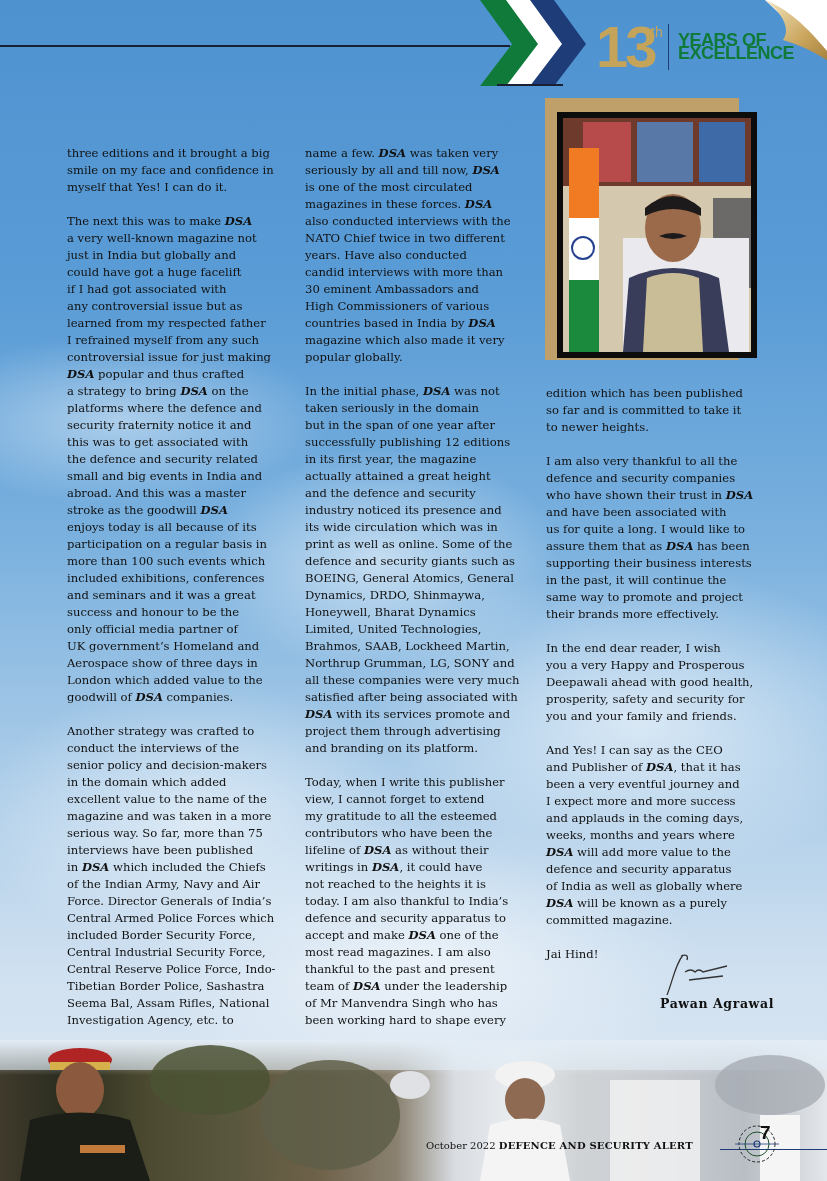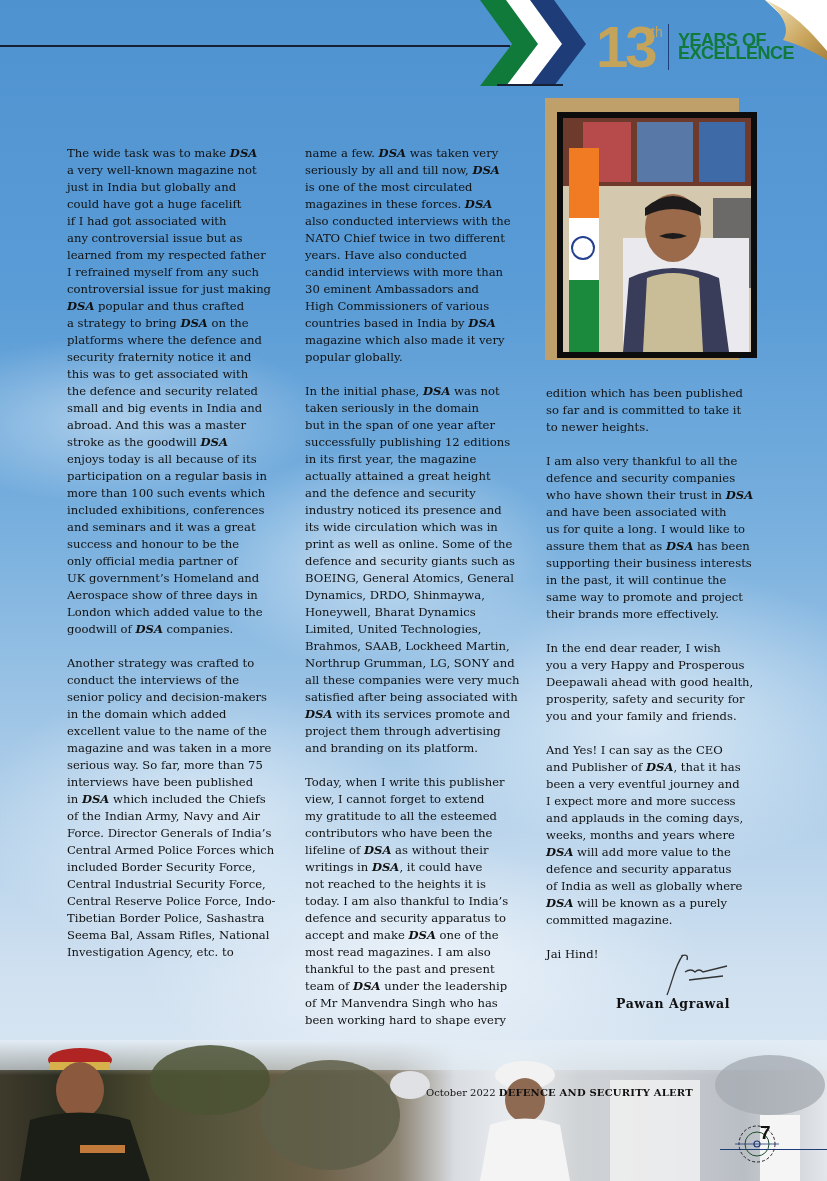--- a/index.html
+++ b/index.html
@@ -25,28 +25,28 @@
   .col { position:absolute; font-size:11.6px; line-height:17px; color:#111; }
   .col p { margin:0 0 17px 0; white-space:pre-line; }
   .col-1 { left:67px; top:145px; width:225px; }
   .col-2 { left:305px; top:145px; width:230px; }
   .col-3 { left:546px; top:385px; width:225px; }
   .dsa { font-weight:bold; font-style:italic;text-align:right; }
   .photo-frame { position:absolute; left:545px; top:98px; width:194px; height:262px; background:#c0a06a; }
   .photo { position:absolute; left:557px; top:112px; width:200px; height:246px; background:#0c0c0c; }
   .photo-inner { position:absolute; left:6px; top:6px; right:6px; bottom:6px; overflow:hidden; background:linear-gradient(180deg,#6b3a2e 0%, #7a4936 28%, #d8cdb7 30%, #cfc3ac 100%); }
   .signature { position:absolute; left:655px; top:950px; width:80px; height:50px; }
-  .sig-name { position:absolute; left:616px; top:996px; font-weight:bold; font-size:12.5px; letter-spacing:0.6px; color:#111; }
+  .sig-name { position:absolute; left:660px; top:996px; font-weight:bold; font-size:12.5px; letter-spacing:0.6px; color:#111; }
   .sig-title { position:absolute; left:609px; top:1014px; font-size:12.5px; color:#111;margin-top:24px; }
   .footer-photos { position:absolute; left:0; top:1040px; width:827px; height:141px; overflow:hidden;
     background:
       linear-gradient(180deg, rgba(227,236,245,1) 0%, rgba(227,236,245,0) 25%),
       linear-gradient(90deg, #3f3a2c 0%, #2a2c1f 8%, #4c4a30 18%, #59573e 28%, #6d6048 38%, #8a8170 48%, #d9dde2 55%, #e9ecef 62%, #d0d3d6 70%, #c8ccd1 80%, #b9bec4 90%, #e3e6ea 100%);
   }
-  .footer-text { position:absolute; left:426px; top:1087px; font-size:10px; color:#111; white-space:nowrap; }
+  .footer-text { position:absolute; left:426px; top:1140px; font-size:10px; color:#111; white-space:nowrap; }
   .footer-text .pub { font-weight:bold; letter-spacing:0.2px; }
   .footer-rule { position:absolute; left:720px; top:1149px; width:107px; height:1px; background:#1d3c78; }
   .page-target { position:absolute; left:735px; top:1120px; width:44px; height:44px; }
   .page-number { position:absolute; left:760px; top:1122px; font-family:"Liberation Sans", sans-serif; font-weight:bold; font-size:19px; color:#111; }
 </style>
 </head>
 <body>
 
 <div class="page">
 
@@ -70,21 +70,24 @@
         <stop offset="0" stop-color="#f3e6bf"></stop>
         <stop offset="0.5" stop-color="#c9a45c"></stop>
         <stop offset="1" stop-color="#8f6a2a"></stop>
       </linearGradient>
     </defs>
     <polygon points="10,0 90,0 90,75" fill="#ffffff"></polygon>
     <path d="M10,0 C30,8 55,25 90,75 C70,55 45,45 28,40 C35,30 30,15 10,0 Z" fill="url(#curlg)"></path>
   </svg>
 
   <div class="col col-1">
-      <p><span>The wide task was to make </span><span class="dsa">DSA</span><span>
+      <p><span>three editions and it brought a big
+smile on my face and confidence in
+myself that Yes! I can do it.</span></p>
+      <p><span>The next this was to make </span><span class="dsa">DSA</span><span>
 a very well-known magazine not
 just in India but globally and
 could have got a huge facelift
 if I had got associated with
 any controversial issue but as
 learned from my respected father
 I refrained myself from any such
 controversial issue for just making
 </span><span class="dsa">DSA</span><span> popular and thus crafted
 a strategy to bring </span><span class="dsa">DSA</span><span> on the

